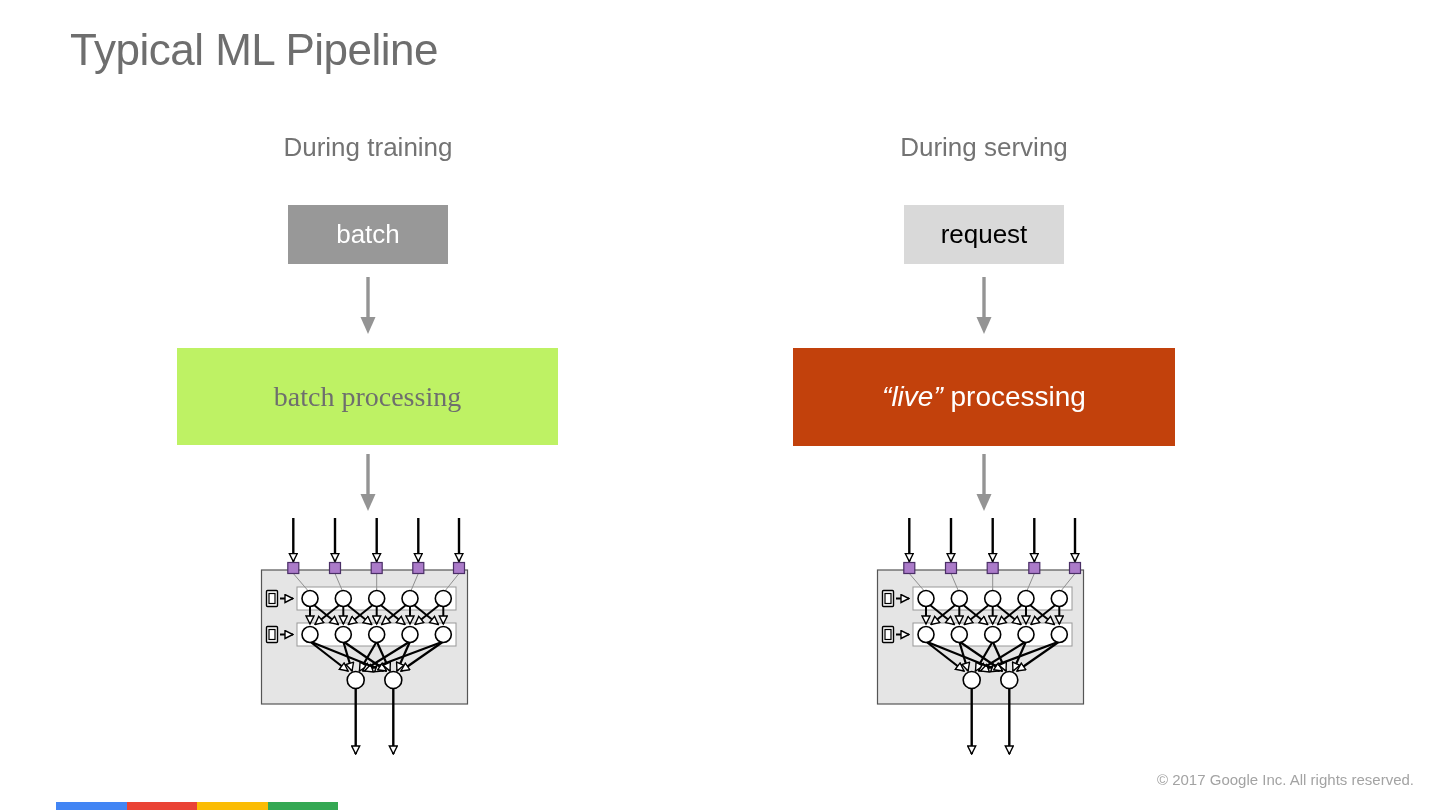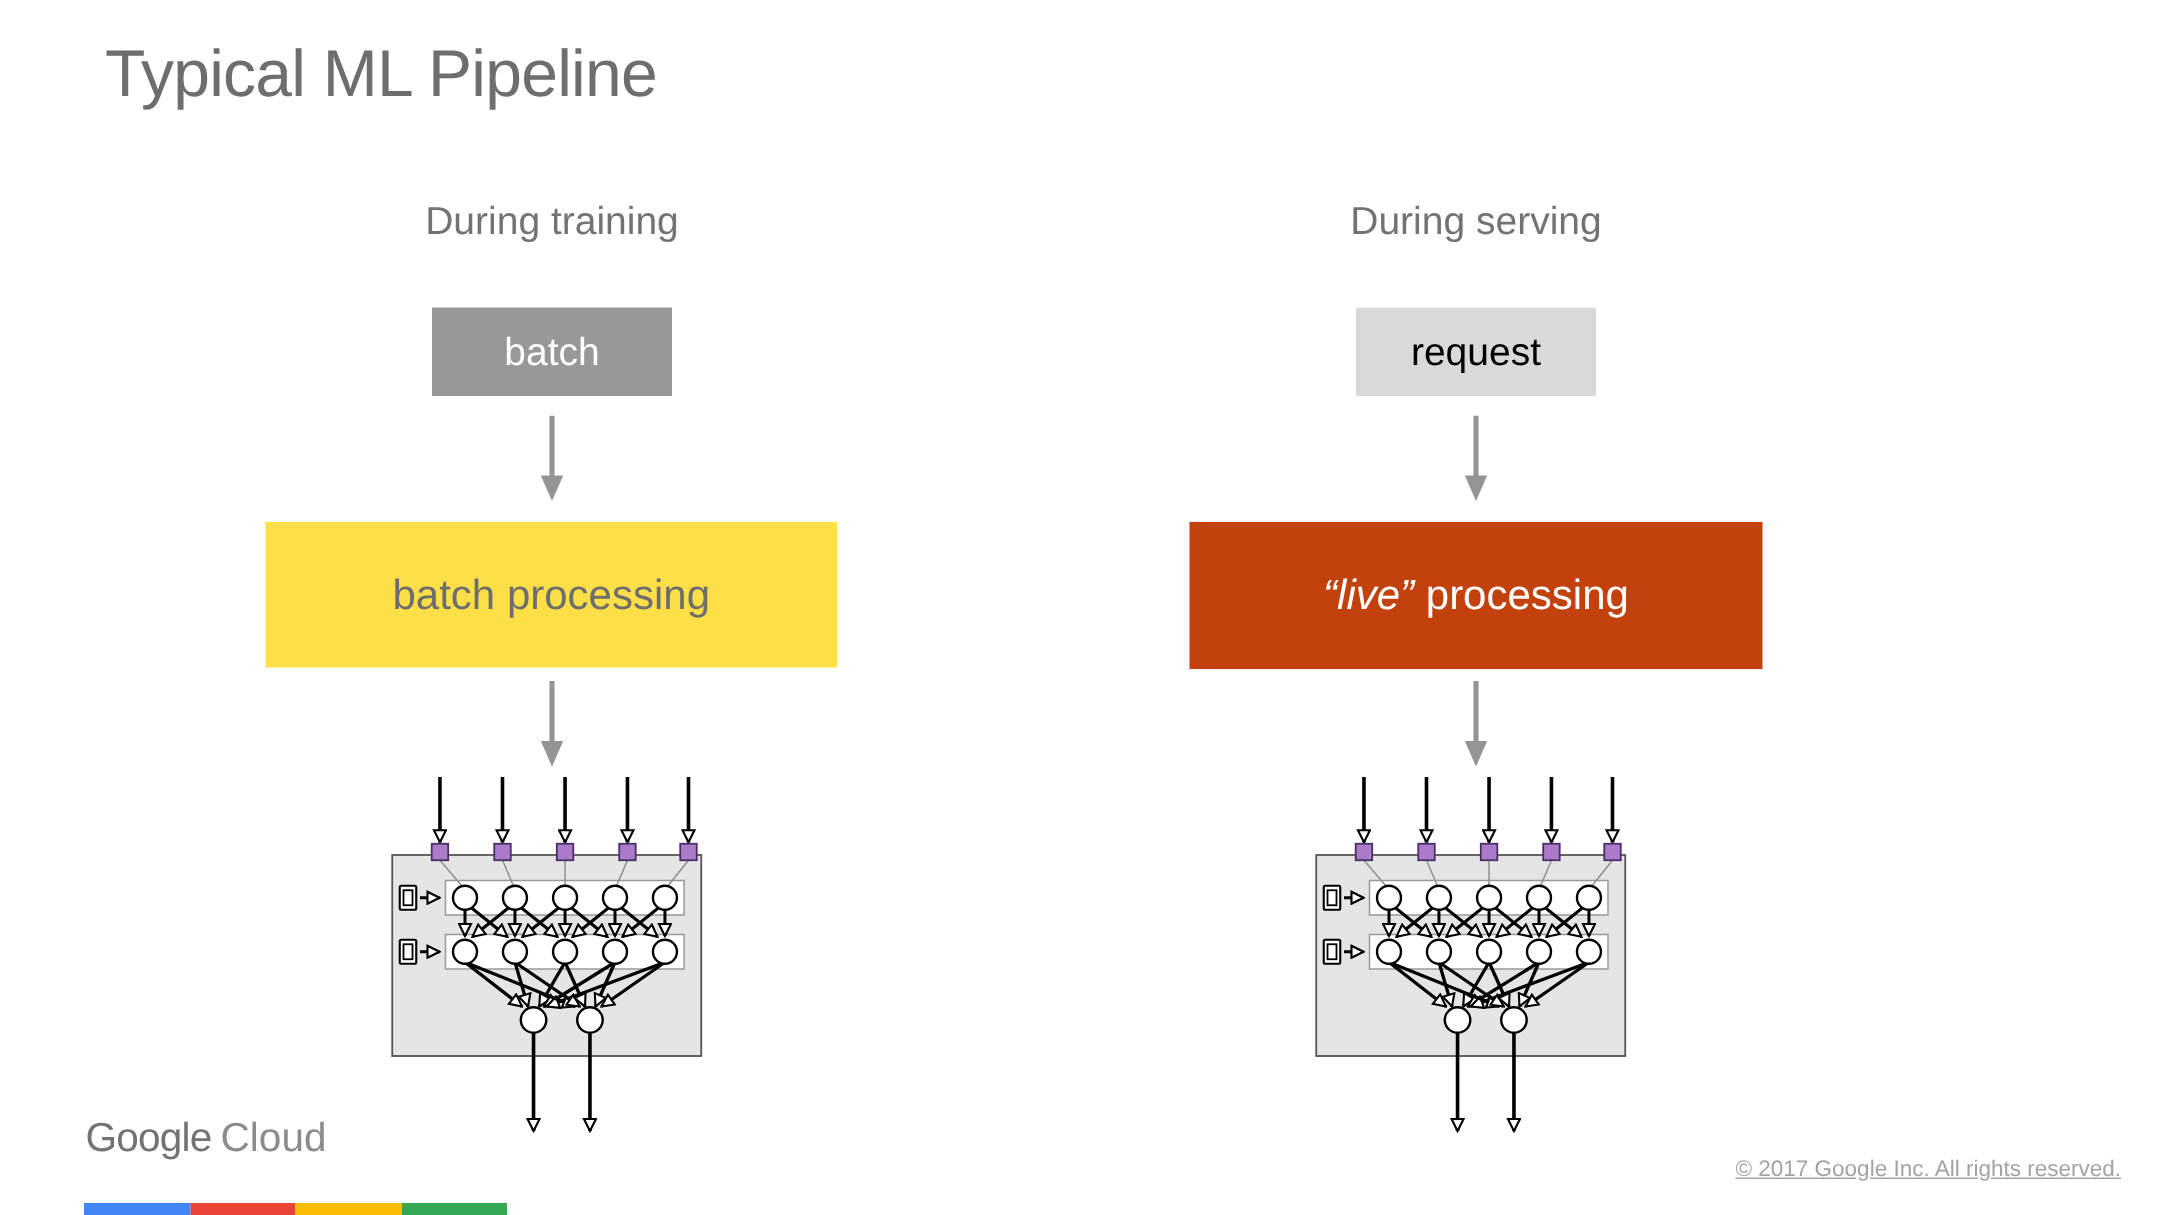--- a/index.html
+++ b/index.html
@@ -48,21 +48,21 @@
   .data-box {
     left: 288px; top: 205px; width: 160px; height: 59px;
     background: #989898; color: #ffffff; font-size: 26px;
   }
   .request-box {
     left: 904px; top: 205px; width: 160px; height: 59px;
     background: #d9d9d9; color: #000000; font-size: 26px;
   }
   .batch-box {
     left: 177px; top: 348px; width: 381px; height: 97px;
-    background: #fde047; color: #6e6e6e; font-size: 28px;
+    background: #bef264; color: #6e6e6e; font-size: 28px; font-family: Liberation Serif, serif;
   }
   .live-box {
     left: 793px; top: 348px; width: 382px; height: 98px;
     background: #c2410c; color: #ffffff; font-size: 28px;
   }
   .em-part { font-style: italic; }
 
   .flow-arrow { position: absolute; }
   .flow-arrow.a1t { left: 357px; top: 277px; }
   .flow-arrow.a2t { left: 357px; top: 454px; }
@@ -81,21 +81,20 @@
   }
   .logo .g { color: #737373; font-weight: 500; letter-spacing: -0.5px; }
   .logo .c { color: #8c8c8c; font-weight: 400; margin-left: 6px; }
 
   .copyright {
     position: absolute;
     right: 26px; top: 771px;
     font-size: 15px;
     color: #a3a3a3;
     white-space: nowrap;
-    text-decoration: underline;
   }
 
   .brand-bar {
     position: absolute;
     left: 56px; bottom: 0;
     width: 282px; height: 8px;
     display: flex;
   }
   .brand-bar i { display: block; height: 8px; width: 70.5px; }
   .brand-bar .seg-blue   { background: #4285F4; }
@@ -238,23 +237,20 @@
       <use href="#flowarrow"></use>
     </svg>
 
   <svg class="nn train" viewBox="0 0 212 242">
       <use href="#nn"></use>
     </svg>
   <svg class="nn serve" viewBox="0 0 212 242">
       <use href="#nn"></use>
     </svg>
 
-  <div class="logo">
-    <span class="g">Google</span><span class="c">Cloud</span>
-  </div>
 
   <div class="copyright">© 2017 Google Inc. All rights reserved.</div>
 
   <div class="brand-bar">
     <i class="seg-blue"></i>
     <i class="seg-red"></i>
     <i class="seg-yellow"></i>
     <i class="seg-green"></i>
   </div>
 

